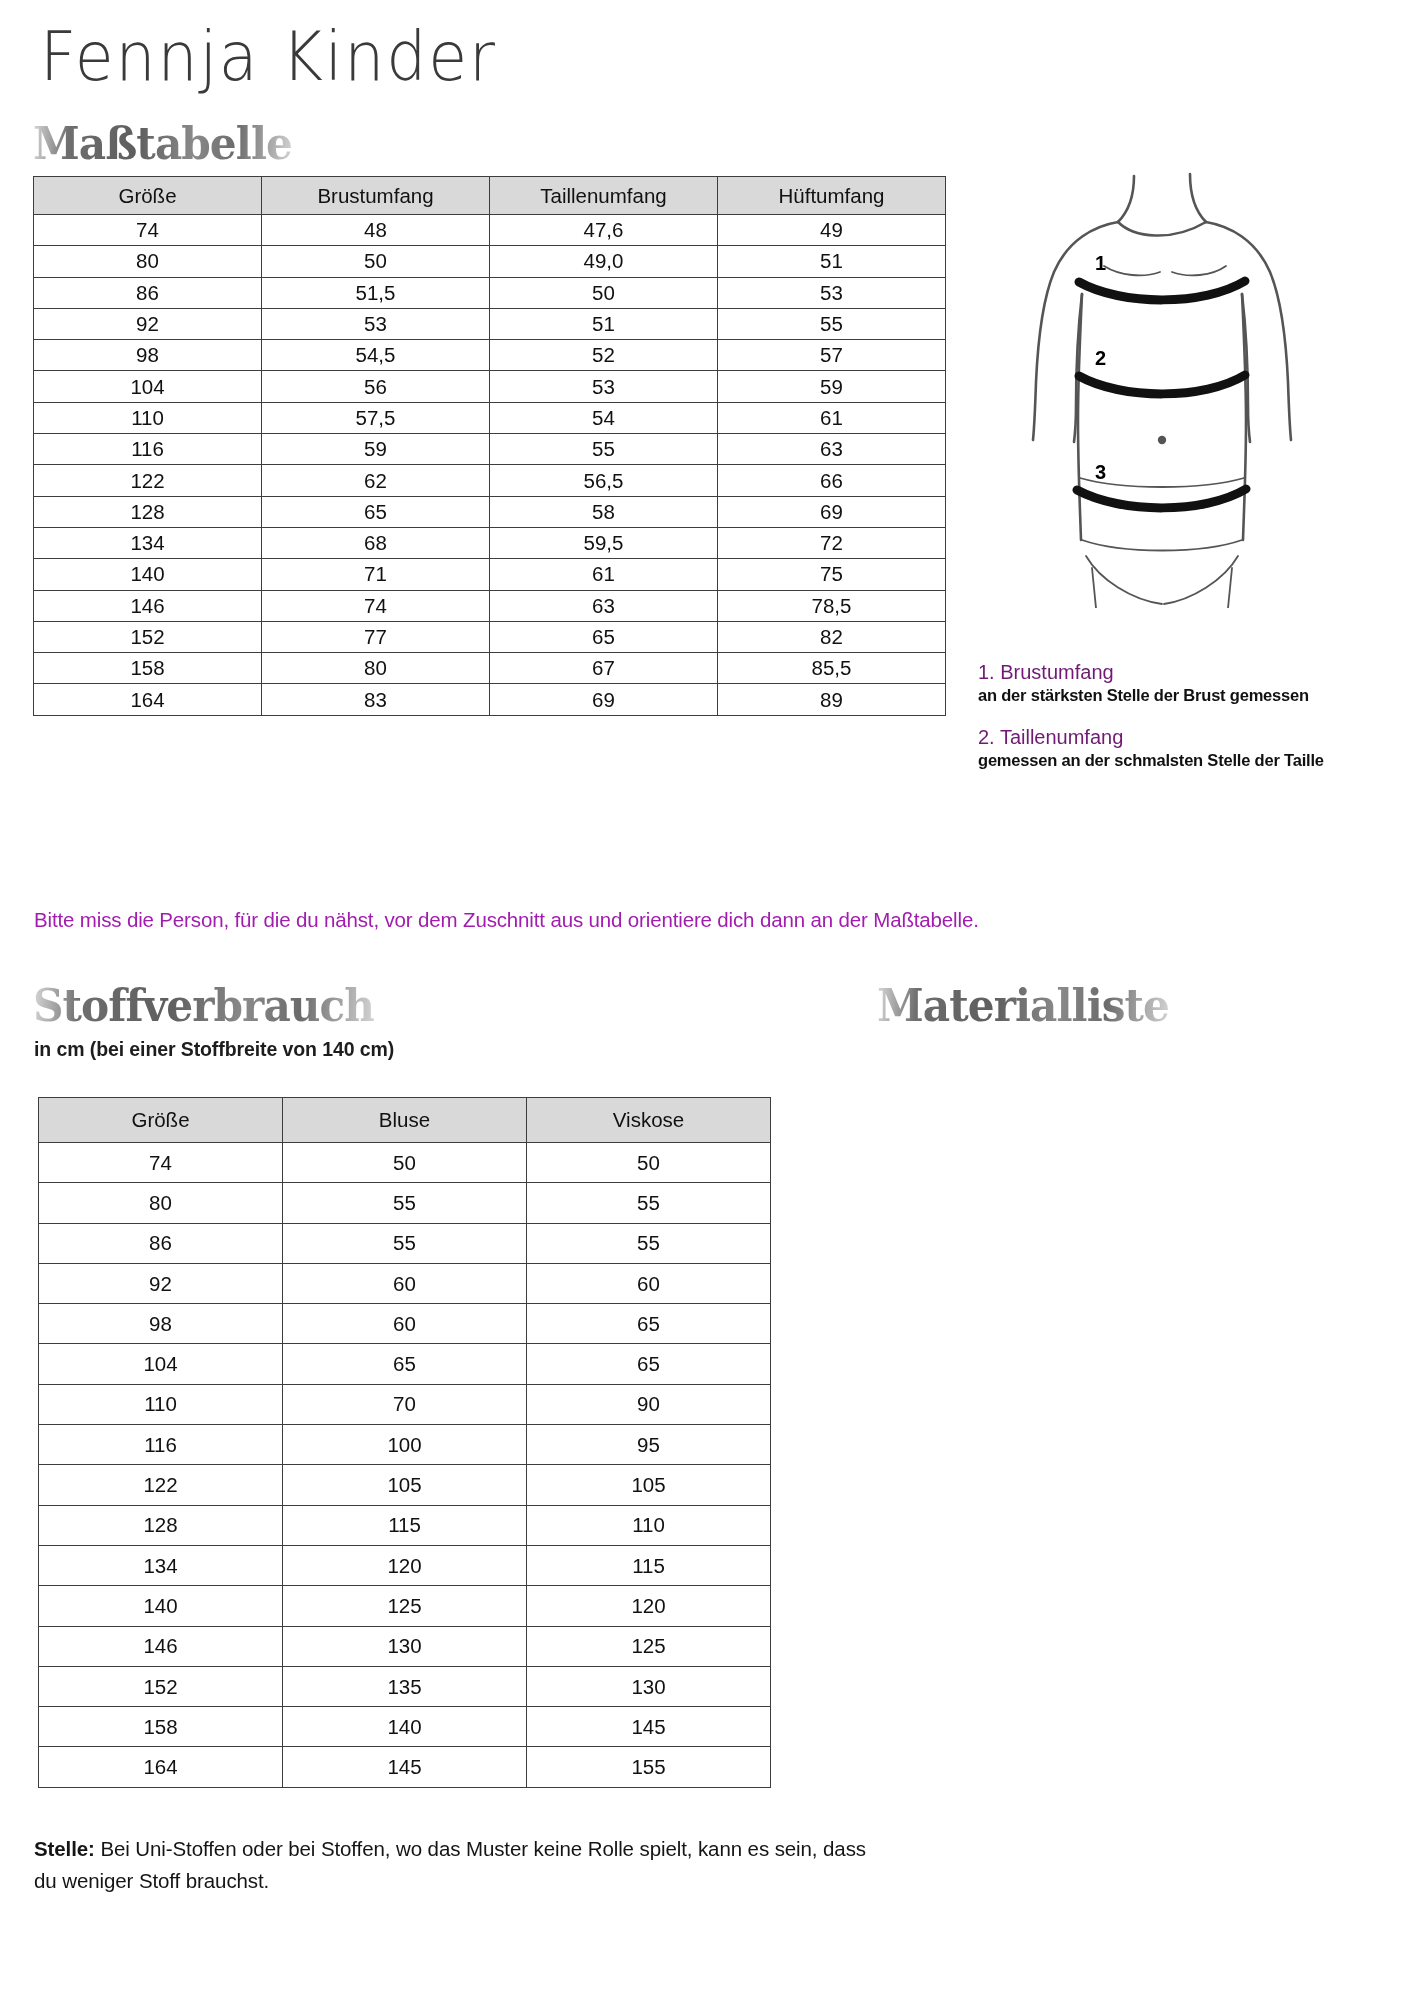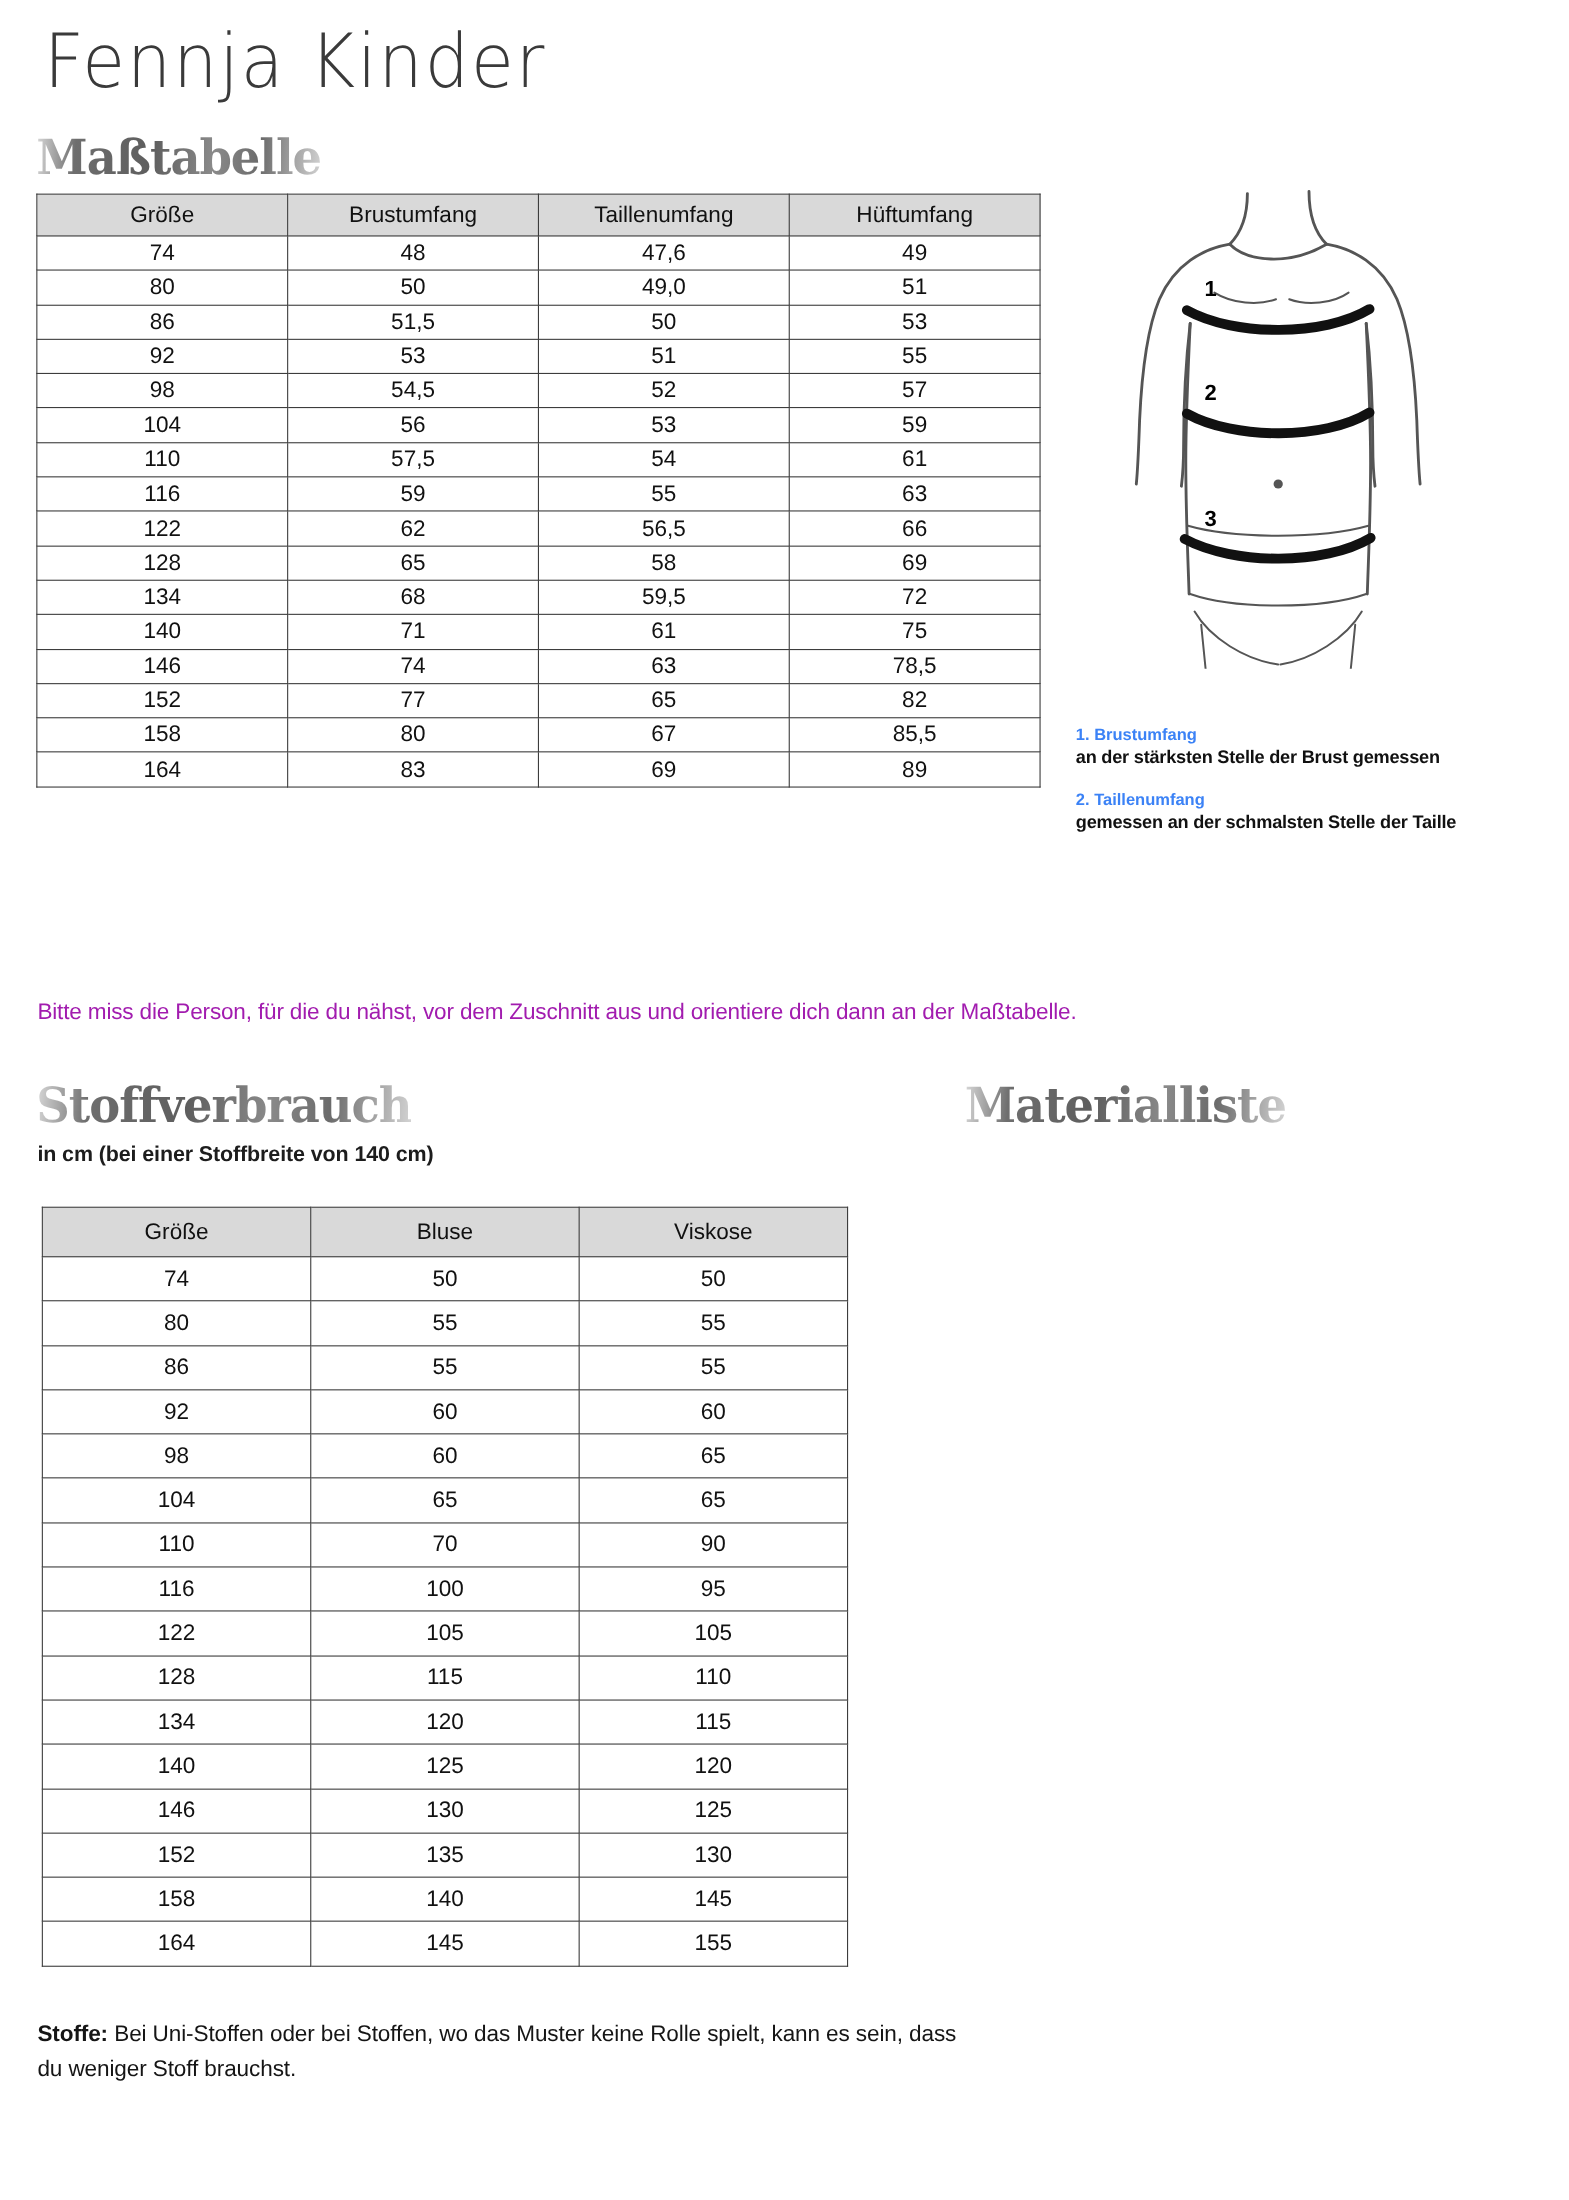--- a/index.html
+++ b/index.html
@@ -166,24 +166,23 @@
   
   .legend {
     position: absolute;
     left: 978px;
     top: 660px;
     width: 420px;
   }
   .legend-block { margin-bottom: 19px; }
   .legend-block:last-child { margin-bottom: 0; }
   .legend-title {
-    font-size: 15px;
-    color: #3b82f6;
+    font-size: 20px;
+    color: #701a75;
     line-height: 1.25;
-    font-weight: bold;
   }
   .legend-desc {
     font-size: 16.5px;
     font-weight: 700;
     color: #111;
     line-height: 1.3;
     letter-spacing: -0.2px;
   }
 
   
@@ -495,18 +494,18 @@
         </tr>
         <tr>
           <td>164</td>
           <td>145</td>
           <td>155</td>
         </tr>
       </tbody>
   </table>
 
   <div class="note-hinweis">
-    <b>Stoffe:</b><span> Bei Uni-Stoffen oder bei Stoffen, wo das Muster keine Rolle spielt, kann es sein, dass du weniger Stoff brauchst.</span>
+    <b>Stelle:</b><span> Bei Uni-Stoffen oder bei Stoffen, wo das Muster keine Rolle spielt, kann es sein, dass du weniger Stoff brauchst.</span>
   </div>
 
   <div class="display-heading h-materialliste">Materialliste</div>
 
 </div>
 
 </body></html>

